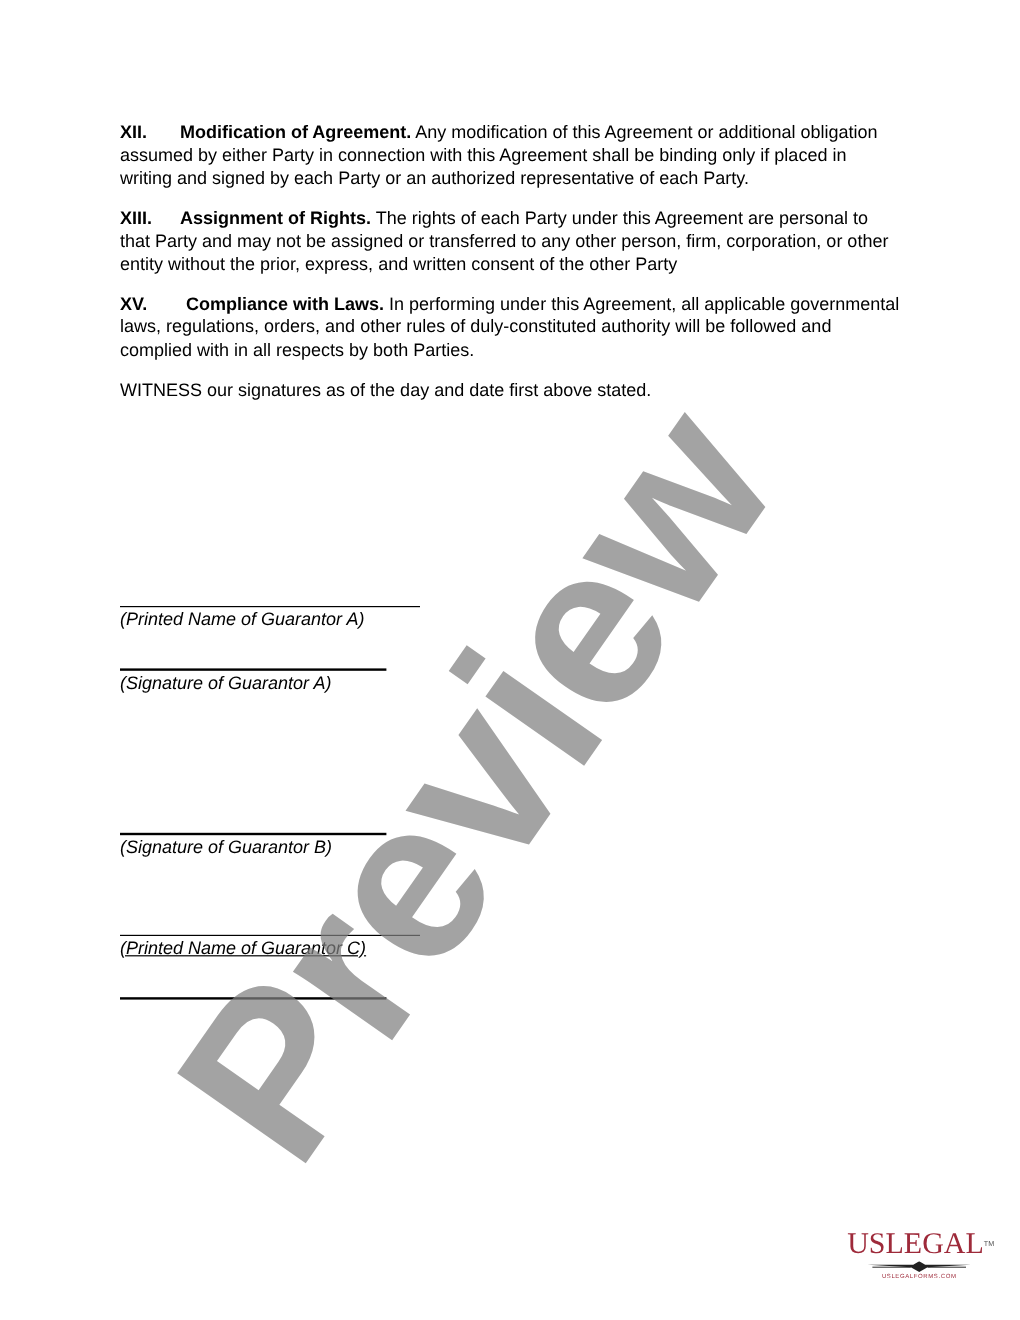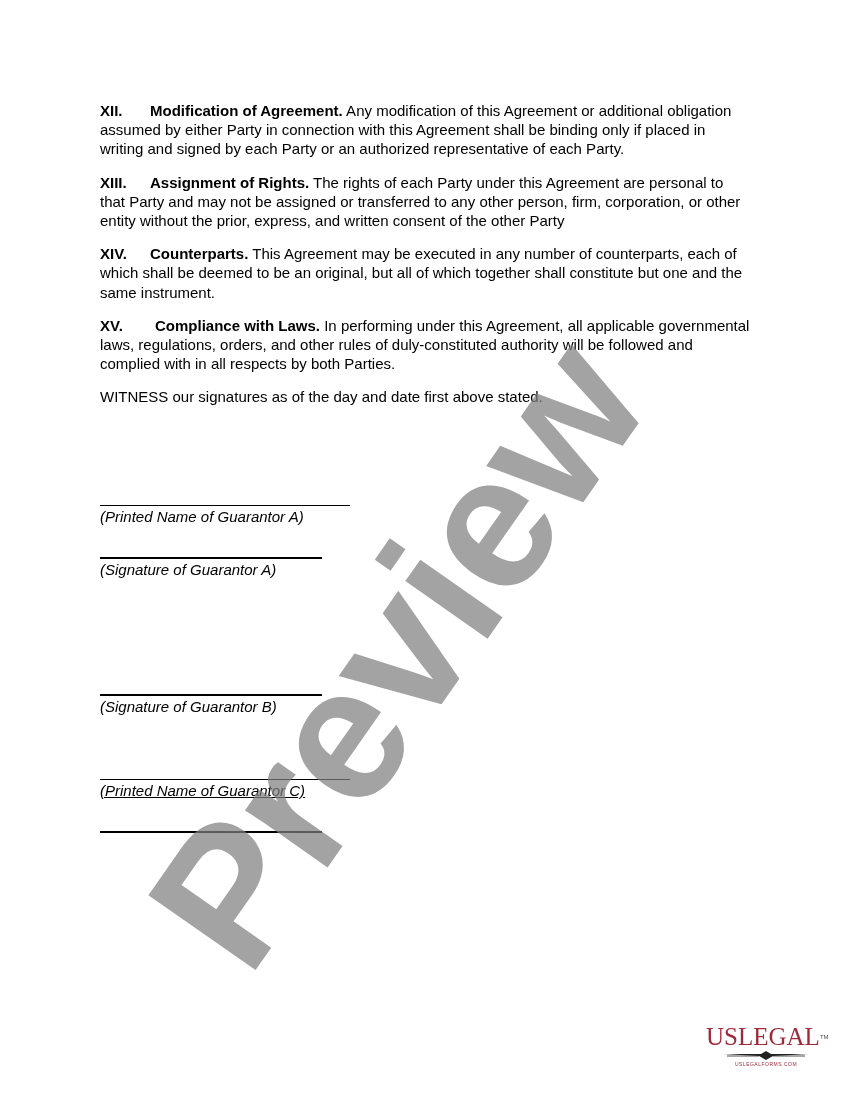--- a/index.html
+++ b/index.html
@@ -24,23 +24,20 @@
 <body>
 
 <div class="page">
 
   <div class="content">
     <p class="para">
       <span class="num" style="width:50px">XII.</span><span class="heading">Modification of Agreement.</span><span> Any modification of this Agreement or additional obligation assumed by either Party in connection with this Agreement shall be binding only if placed in writing and signed by each Party or an authorized representative of each Party.</span>
     </p>
     <p class="para">
       <span class="num" style="width:50px">XIII.</span><span class="heading">Assignment of Rights.</span><span> The rights of each Party under this Agreement are personal to that Party and may not be assigned or transferred to any other person, firm, corporation, or other entity without the prior, express, and written consent of the other Party</span>
-    </p>
-    <p class="para">
-      <span class="num" style="width:50px">XIV.</span><span class="heading">Counterparts.</span><span> This Agreement may be executed in any number of counterparts, each of which shall be deemed to be an original, but all of which together shall constitute but one and the same instrument.</span>
     </p>
     <p class="para">
       <span class="num" style="width:55px">XV.</span><span class="heading">Compliance with Laws.</span><span> In performing under this Agreement, all applicable governmental laws, regulations, orders, and other rules of duly-constituted authority will be followed and complied with in all respects by both Parties.</span>
     </p>
     <p class="para">WITNESS our signatures as of the day and date first above stated.</p>
   </div>
 
   <div class="sig-block" style="top:505px;">
     <div class="sig-line" style="width:250px"></div>
     <div class="sig-label">(Printed Name of Guarantor A)</div>

